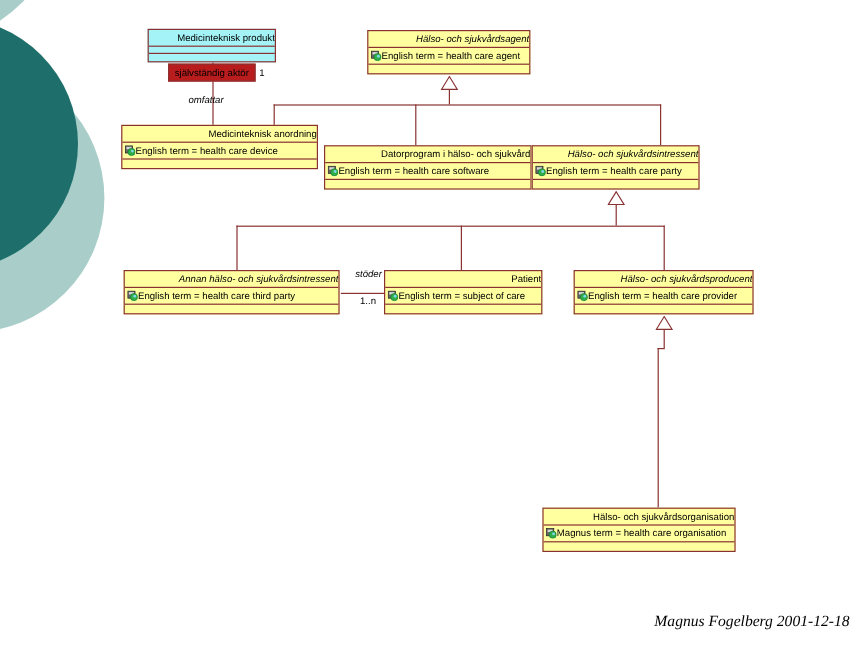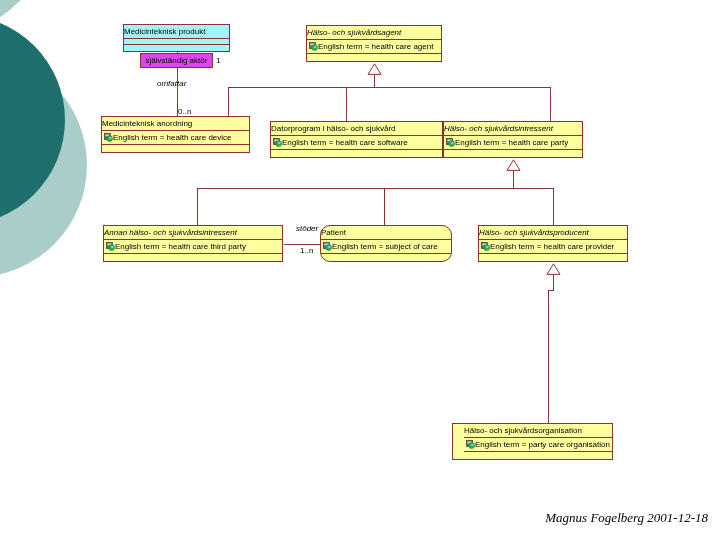--- a/index.html
+++ b/index.html
@@ -11,34 +11,34 @@
   .circle-light  { left:-137px; top:53px;  width:224px; height:224px; background:#a9cec9; }
   .circle-corner { left:-170px; top:-185px; width:220px; height:220px; background:#a9cec9; }
   .circle-dark   { left:-145px; top:15px;  width:210px; height:210px; background:#1e6f6b; }
 
   .ln { position:absolute; background:#8a3232; }
 
   .cls {
     position:absolute; box-sizing:border-box;
     border:1px solid #8a3232; background:#ffffa0; font-size:8px;
   }
-  .cls .t { height:13px; line-height:13px; text-align:left; overflow:hidden; white-space:nowrap; }
+  .cls .t { height:13px; line-height:13px; text-align:right; overflow:hidden; white-space:nowrap; }
   .cls .term {
     border-top:1px solid #8a3232; height:14px; box-sizing:border-box;
     display:flex; align-items:center; gap:0; padding-left:2px; white-space:nowrap; overflow:hidden;
   }
   .cls .empty { border-top:1px solid #8a3232; height:7px; }
   .cls.cyan { background:#a4f4f7; }
   .cls.cyan .e1 { border-top:1px solid #8a3232; height:5px; }
   .cls.cyan .e2 { border-top:1px solid #8a3232; height:6px; }
   .it { font-style:italic; }
 
   .lbl { position:absolute; font-size:8px; line-height:9px; white-space:nowrap; }
   .lbl-boxed {
-    box-sizing:border-box; border:1px solid #8a3232; background:#d946ef;
+    box-sizing:border-box; border:1px solid #8a3232; background:#b91c1c;
     text-align:center; line-height:13px;
   }
   .tri { position:absolute; }
   .icon-doc { flex:0 0 auto; display:inline-flex; }
 
   .footer {
     position:absolute; right:12px; top:510px;
     font-family:"Liberation Serif", serif; font-style:italic; font-size:13px;
   }
 </style>
@@ -103,21 +103,21 @@
           <rect x="1.4" y="1.4" width="4.2" height="2" fill="#d6d6d6"></rect>
           <circle cx="5.6" cy="5.6" r="3" fill="#2fae4a" stroke="#0b7a2e" stroke-width="0.5"></circle>
           <circle cx="6.3" cy="4.9" r="1.2" fill="#7fd6e8"></circle>
         </svg>
       </span>
       <span>English term = health care agent</span>
     </div>
     <div class="empty"></div>
   </div>
 
-  <div class="cls" style="left:101px; top:116px; width:149px;">
+  <div class="cls" style="left:101px; top:104px; width:164px;">
     <div class="t">Medicinteknisk anordning</div>
     <div class="term">
       <span class="icon-doc">
         <svg width="9" height="9" viewBox="0 0 9 9">
           <rect x="0.5" y="0.5" width="6" height="6" fill="#666" stroke="#222" stroke-width="0.6"></rect>
           <rect x="1.4" y="1.4" width="4.2" height="2" fill="#d6d6d6"></rect>
           <circle cx="5.6" cy="5.6" r="3" fill="#2fae4a" stroke="#0b7a2e" stroke-width="0.5"></circle>
           <circle cx="6.3" cy="4.9" r="1.2" fill="#7fd6e8"></circle>
         </svg>
       </span>
@@ -167,21 +167,21 @@
           <rect x="1.4" y="1.4" width="4.2" height="2" fill="#d6d6d6"></rect>
           <circle cx="5.6" cy="5.6" r="3" fill="#2fae4a" stroke="#0b7a2e" stroke-width="0.5"></circle>
           <circle cx="6.3" cy="4.9" r="1.2" fill="#7fd6e8"></circle>
         </svg>
       </span>
       <span>English term = health care third party</span>
     </div>
     <div class="empty"></div>
   </div>
 
-  <div class="cls" style="left:320px; top:225px; width:132px;border-radius:10px;">
+  <div class="cls" style="left:320px; top:225px; width:132px;">
     <div class="t">Patient</div>
     <div class="term">
       <span class="icon-doc">
         <svg width="9" height="9" viewBox="0 0 9 9">
           <rect x="0.5" y="0.5" width="6" height="6" fill="#666" stroke="#222" stroke-width="0.6"></rect>
           <rect x="1.4" y="1.4" width="4.2" height="2" fill="#d6d6d6"></rect>
           <circle cx="5.6" cy="5.6" r="3" fill="#2fae4a" stroke="#0b7a2e" stroke-width="0.5"></circle>
           <circle cx="6.3" cy="4.9" r="1.2" fill="#7fd6e8"></circle>
         </svg>
       </span>
@@ -199,31 +199,31 @@
           <rect x="1.4" y="1.4" width="4.2" height="2" fill="#d6d6d6"></rect>
           <circle cx="5.6" cy="5.6" r="3" fill="#2fae4a" stroke="#0b7a2e" stroke-width="0.5"></circle>
           <circle cx="6.3" cy="4.9" r="1.2" fill="#7fd6e8"></circle>
         </svg>
       </span>
       <span>English term = health care provider</span>
     </div>
     <div class="empty"></div>
   </div>
 
-  <div class="cls" style="left:452px; top:423px; width:161px;padding-left:11px;">
+  <div class="cls" style="left:452px; top:423px; width:161px;">
     <div class="t">Hälso- och sjukvårdsorganisation</div>
     <div class="term">
       <span class="icon-doc">
         <svg width="9" height="9" viewBox="0 0 9 9">
           <rect x="0.5" y="0.5" width="6" height="6" fill="#666" stroke="#222" stroke-width="0.6"></rect>
           <rect x="1.4" y="1.4" width="4.2" height="2" fill="#d6d6d6"></rect>
           <circle cx="5.6" cy="5.6" r="3" fill="#2fae4a" stroke="#0b7a2e" stroke-width="0.5"></circle>
           <circle cx="6.3" cy="4.9" r="1.2" fill="#7fd6e8"></circle>
         </svg>
       </span>
-      <span>English term = party care organisation</span>
+      <span>Magnus term = health care organisation</span>
     </div>
     <div class="empty"></div>
   </div>
 
   <div class="footer">Magnus Fogelberg 2001-12-18</div>
 
 </div>
 
 </body></html>

